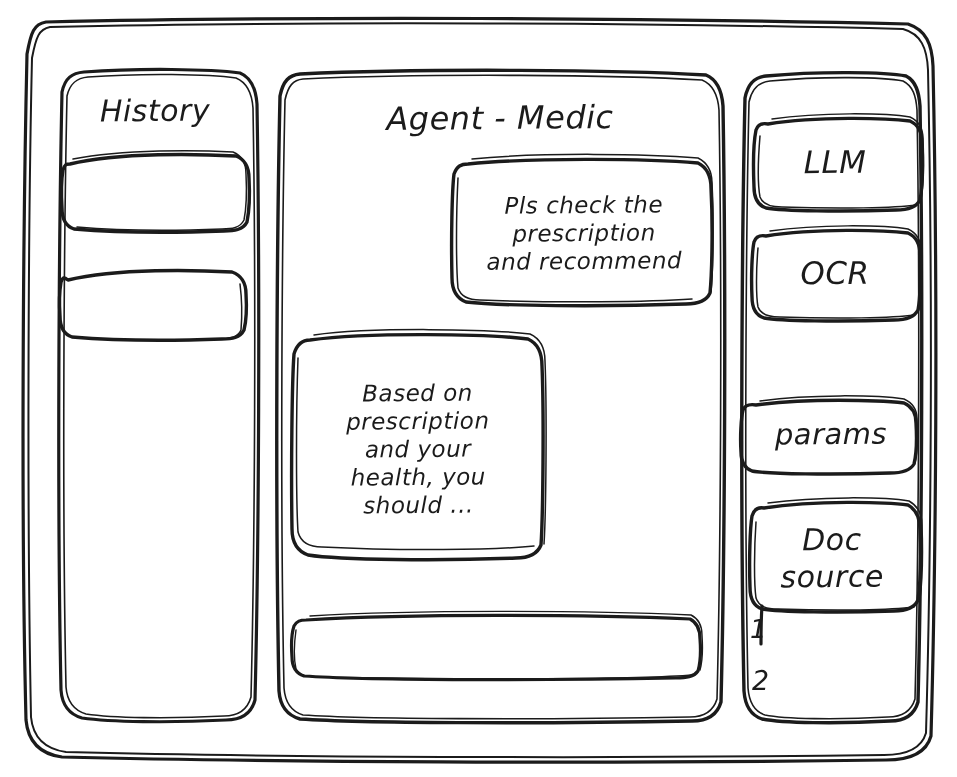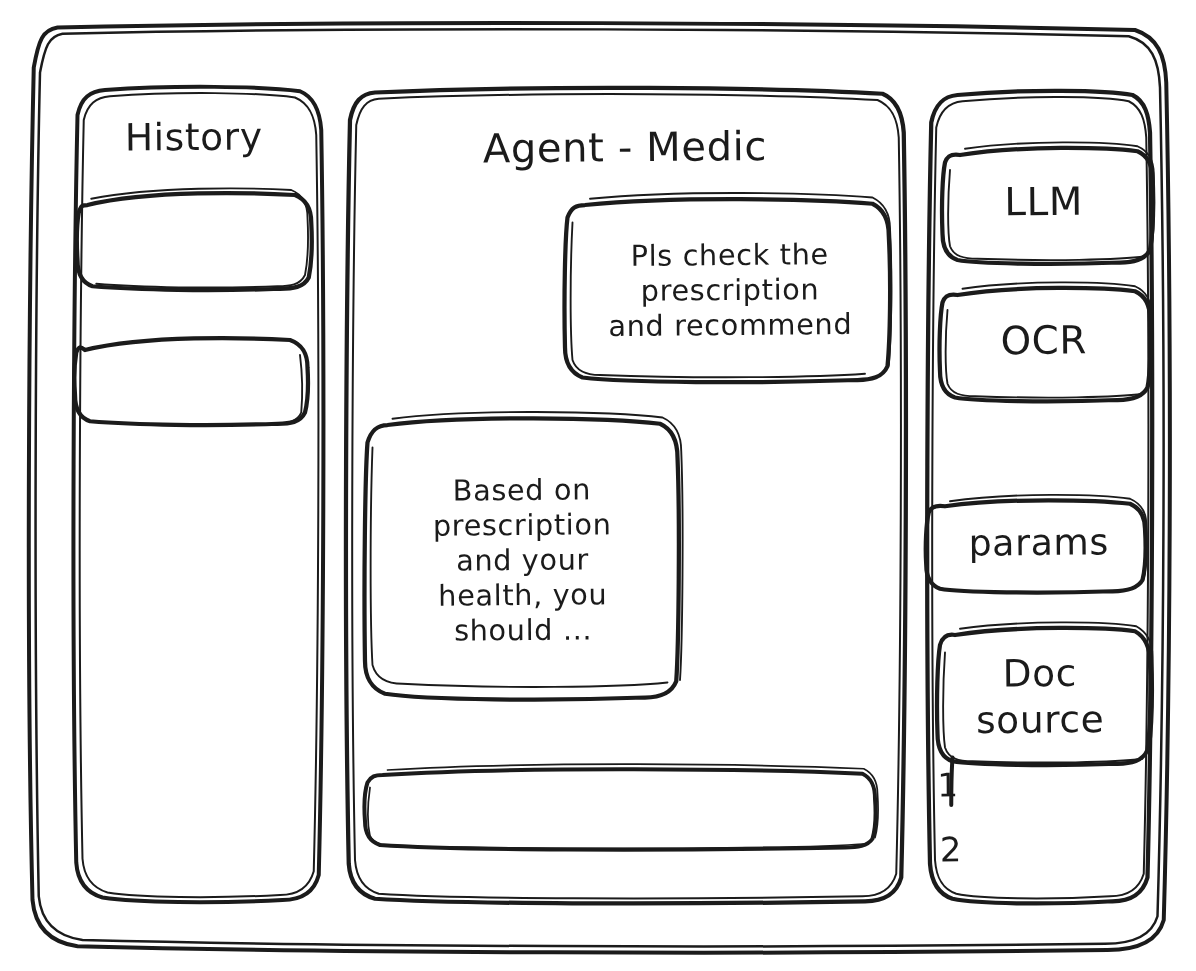--- a/index.html
+++ b/index.html
@@ -1,18 +1,18 @@
 <!DOCTYPE html>
 <html><head>
 <meta charset="utf-8">
 <style>
   html,body{margin:0;padding:0;background:#ffffff;}
   body{width:957px;height:777px;overflow:hidden;
        font-family:"DejaVu Sans",sans-serif;}
-  #root{position:relative;width:957px;height:777px;background:#fff;}
+  #root{position:relative;width:957px;height:777px;background:#fff;font-style:italic;}
   svg.sketch{position:absolute;left:0;top:0;width:957px;height:777px;
              pointer-events:none;overflow:visible;}
   .lbl{position:absolute;color:#1b1b1b;text-align:center;
        font-family:"DejaVu Sans",sans-serif;
        letter-spacing:.5px;white-space:pre-line;line-height:1.22;
        display:flex;align-items:center;justify-content:center;
        transform:rotate(-.5deg);}
   .hit{position:absolute;}
   .t-history{left:60px;top:88px;width:190px;height:46px;font-size:30px;}
   .t-agent{left:300px;top:96px;width:400px;height:46px;font-size:32px;}

